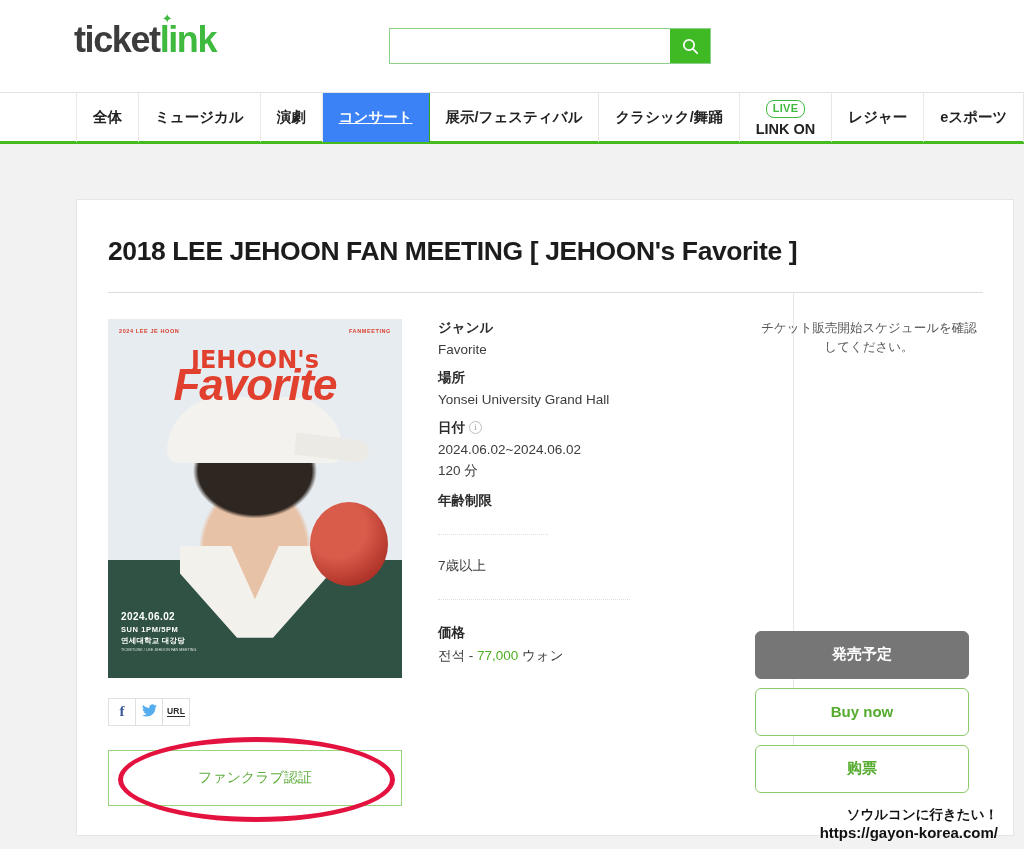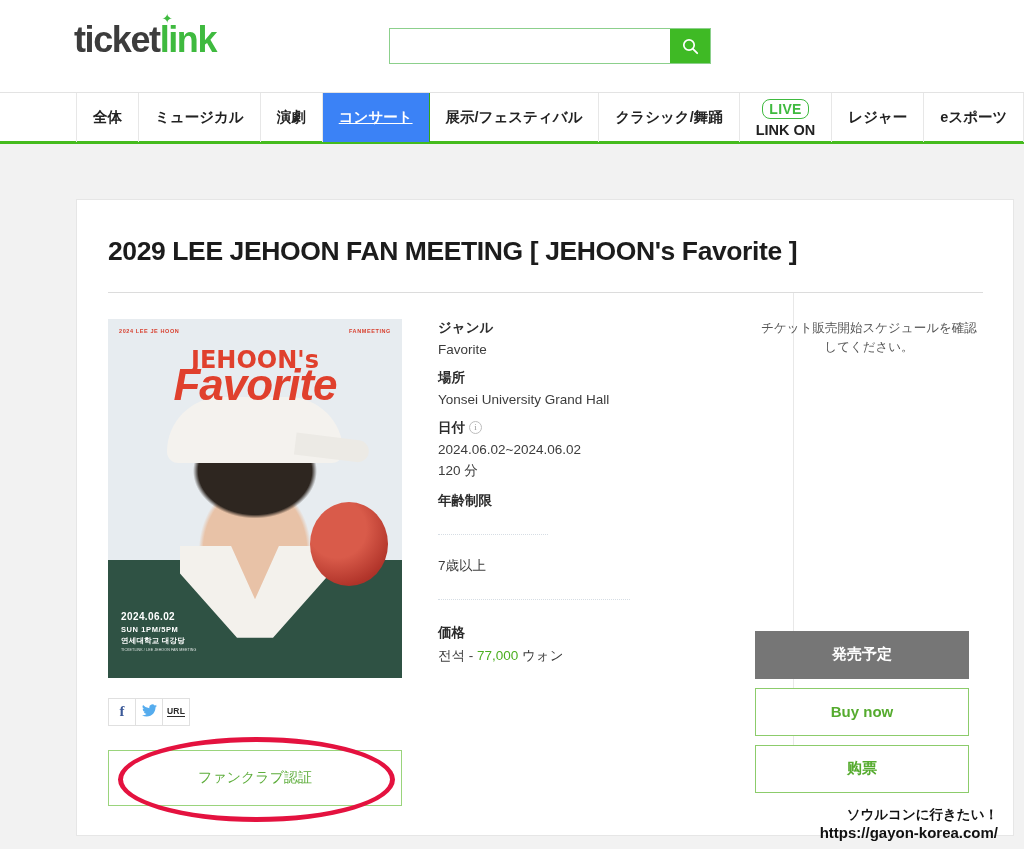--- a/index.html
+++ b/index.html
@@ -99,21 +99,21 @@
     color: #fff;
     border-right-color: #34a612;
     text-decoration: underline;
   }
   .nav-item.with-badge { flex-direction: column; justify-content: center; padding-top: 2px; }
   .live-badge {
     display: inline-block;
     border: 1px solid #3fba3f;
     border-radius: 8px;
     color: #3fba3f;
-    font-size: 14px;
+    font-size: 11px;
     font-weight: bold;
     line-height: 1;
     padding: 2px 6px 2.5px;
     margin-bottom: 3px;
     letter-spacing: .3px;
   }
 
   
   .card {
     position: absolute;
@@ -323,20 +323,21 @@
     font-family: Liberation Serif, serif;
   }
   .btn-stack { position: absolute; left: 20px; top: 312px; width: 214px; }
   .btn {
     width: 214px; height: 48px;
     display: flex; align-items: center; justify-content: center;
     font-size: 15px;
     cursor: pointer;
     margin-bottom: 9px;
     font-family: "Liberation Sans", sans-serif;
+    border-radius: 6px;
   }
   .btn.gray { background: #767676; color: #fff; border: 1px solid #767676; font-weight: bold; }
   .btn.outline { background: #fff; color: #55ab2e; border: 1px solid #8ccc6b; font-weight: bold; }
 
   
   .annot-ellipse {
     position: absolute;
     left: 118px; top: 737px;
     width: 277px; height: 85px;
     border: 5px solid #e4123f;
@@ -407,21 +408,21 @@
     <div class="nav-item">
       <span>レジャー</span>
     </div>
     <div class="nav-item">
       <span>eスポーツ</span>
     </div>
   </div>
 
   <div class="card">
 
-    <h1 class="title">2029 LEE JEHOON FAN MEETING [ JEHOON's Favorite ]</h1>
+    <h1 class="title">2018 LEE JEHOON FAN MEETING [ JEHOON's Favorite ]</h1>
     <div class="title-rule"></div>
 
     <div class="body">
 
       <div class="poster-col">
         <div class="poster">
           <div class="p-shirt"></div>
           <div class="p-face"></div>
           <div class="p-collar"></div>
           <div class="p-apple"></div>

